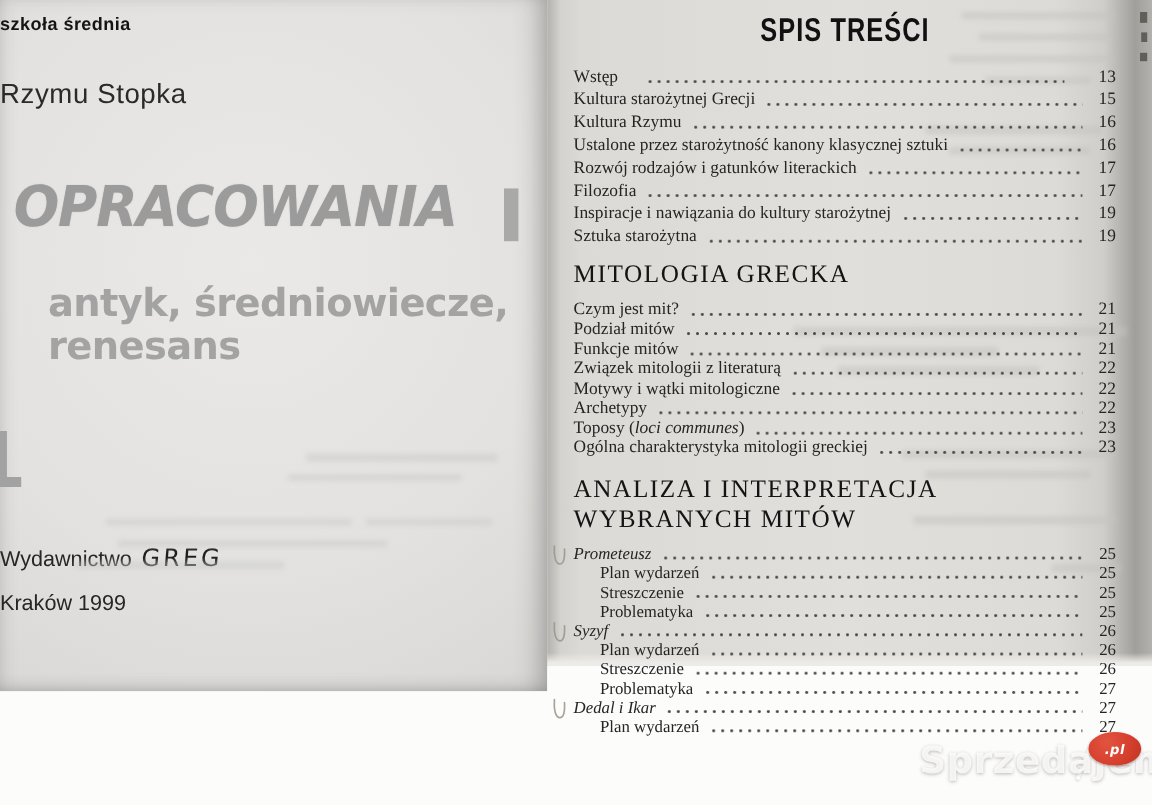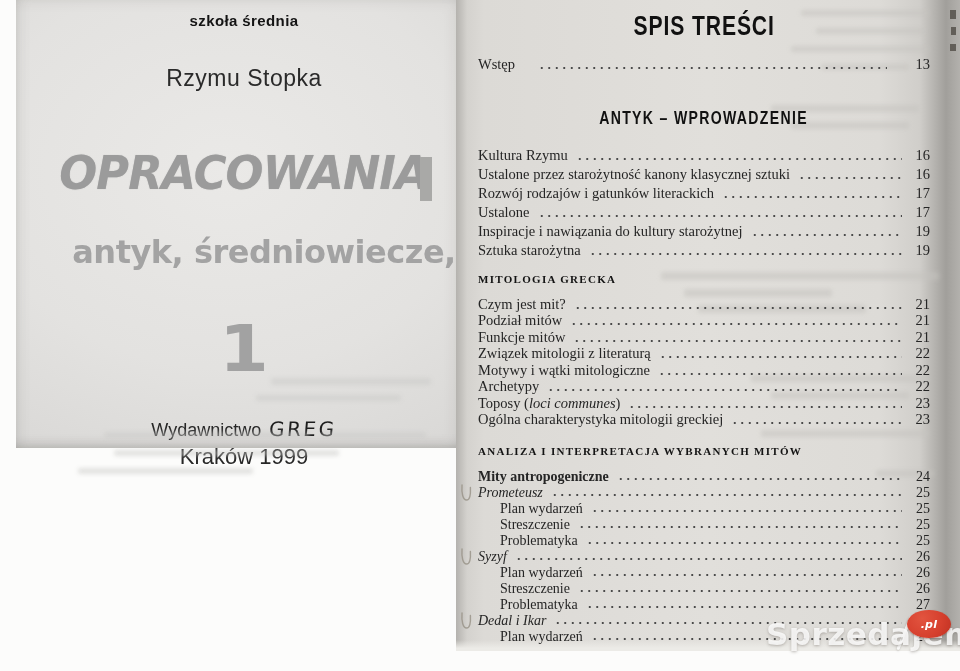--- a/index.html
+++ b/index.html
@@ -5,26 +5,26 @@
   html,body{margin:0;padding:0;}
   body{
     width:960px;height:671px;position:relative;overflow:hidden;
     background:#fcfcfb;
     font-family:"Liberation Serif",serif;
     -webkit-font-smoothing:antialiased;
   }
 
   
   .page-left{
-    position:absolute;left:16px;top:0;width:456px;height:448px;
+    position:absolute;left:0;top:0;width:456px;height:576px;
     background:radial-gradient(130% 105% at 46% 38%, #eae9e7 0%, #e3e2e0 42%, #d6d5d3 78%, #c5c4c2 100%);
     box-shadow:inset -16px 0 20px -10px rgba(95,93,90,.45),
                inset 0 -10px 12px -9px rgba(120,118,115,.38),
                inset 10px 0 14px -10px rgba(120,118,115,.30);
-    text-align:center;color:#1c1c1c;z-index:1;
+    text-align:left;color:#1c1c1c;z-index:1;
   }
   .series-label{
     margin-top:12px;font-family:"Liberation Sans",sans-serif;
     font-weight:700;font-size:15px;letter-spacing:.4px;color:#141414;
   }
   .author{
     margin-top:36px;font-family:"Liberation Sans",sans-serif;
     font-size:23px;color:#2a2a2a;letter-spacing:.5px;
   }
   .big-title{
@@ -52,27 +52,27 @@
   .publisher{
     margin-top:36px;font-family:"Liberation Sans",sans-serif;
     font-size:18px;color:#262626;
   }
   .greg{
     font-family:"DejaVu Sans",sans-serif;
     display:inline-block;transform:skewX(-5deg);
     font-size:20px;letter-spacing:2.5px;margin-left:8px;color:#1d1d1d;
   }
   .city-year{
-    margin-top:3px;font-family:"Liberation Sans",sans-serif;
-    font-size:22px;color:#262626;
+    margin-top:15px;font-family:"Liberation Sans",sans-serif;
+    font-size:18px;color:#262626;
   }
 
   
   .page-right{
-    position:absolute;left:456px;top:0;width:504px;height:651px;
+    position:absolute;left:456px;top:0;width:504px;height:555px;
     background:linear-gradient(90deg,#b4b2ae 0%,#d4d2ce 2.2%,#dcdad6 5.5%,
       #e1dfdb 50%,#dddbd7 84%,#d0cecA 92%,#a19f9b 97.2%,#b3b1ad 100%);
     color:#252525;z-index:1;
   }
   .page-right::after{ 
     content:"";position:absolute;left:0;right:0;bottom:0;height:11px;
     background:linear-gradient(180deg,rgba(236,234,230,0),#ecebe7 75%);
   }
   .toc{position:relative;padding:12px 30px 0 22px;z-index:3;}
 
@@ -96,22 +96,22 @@
   }
   .toc-row .pg{flex:none;min-width:22px;text-align:right;}
   .toc-row.bold .lbl{font-weight:700;}
   .toc-row.italic .lbl{font-style:italic;}
   .toc-row.sub{padding-left:22px;}
   .lbl em{font-style:italic;margin-top:37px;}
 
   .toc-intro .toc-row{height:19px;margin-top:2px;gap:15px;}
 
   .sec-header{color:#141414;}
-  .serif-hdr{font-family:"Liberation Serif",serif;font-weight:700;
-    font-size:11px;letter-spacing:1.3px;}
+  .serif-hdr{font-family:"Liberation Serif",serif;font-weight:400;
+    font-size:21px;letter-spacing:1.3px;}
   .sec-0 .sec-header{margin:36px 0 18px;text-align:center;}
   .sec-0 .sec-header .display{font-size:16px;letter-spacing:1.5px;}
   .sec-0 .toc-row{height:19px;}
   .sec-1 .sec-header{margin:10px 0 9px;}
   .sec-1 .toc-row{height:16.5px;}
   .sec-2 .sec-header{margin:13px 0 9px;}
   .sec-2 .toc-row{height:16px;font-size:14px;}
 
   .checkmark{
     position:absolute;left:-19px;top:-1px;width:14px;height:20px;
@@ -150,20 +150,21 @@
 </style>
 </head>
 <body>
 
 <div class="page-left">
   <div class="series-label">szkoła średnia</div>
   <div class="author">Rzymu Stopka</div>
   <div class="big-title">OPRACOWANIA</div>
   <div class="subtitle">
     <div>antyk, średniowiecze,</div>
+    <div>renesans</div>
   </div>
   <div class="volume">1</div>
   <div class="publisher">
     <span>Wydawnictwo</span><span class="greg">GREG</span>
   </div>
   <div class="city-year">Kraków 1999</div>
 
   <div class="ghost lt" style="left:255px;top:378px;width:160px;height:7px;"></div>
   <div class="ghost lt" style="left:240px;top:395px;width:145px;height:6px;"></div>
   <div class="ghost lt" style="left:88px;top:432px;width:205px;height:6px;"></div>
@@ -200,38 +201,42 @@
     </div>
     <div class="toc-intro">
         <div class="toc-row">
           <span class="lbl">Wstęp</span>
           <span class="dots"></span>
           <span class="pg">13</span>
         </div>
       </div>
     <div>
         <div class="sec-0">
-          <div class="sec-header"><span class="display">ANTYK – WPROWADZENIE</span></div>
+          <div class="toc-row">
+            <span class="lbl">Kultura starożytnej Grecji</span>
+            <span class="dots"></span>
+            <span class="pg">15</span>
+          </div>
           <div class="toc-row">
             <span class="lbl">Kultura Rzymu</span>
             <span class="dots"></span>
             <span class="pg">16</span>
           </div>
           <div class="toc-row">
             <span class="lbl">Ustalone przez starożytność kanony klasycznej sztuki</span>
             <span class="dots"></span>
             <span class="pg">16</span>
           </div>
           <div class="toc-row">
             <span class="lbl">Rozwój rodzajów i gatunków literackich</span>
             <span class="dots"></span>
             <span class="pg">17</span>
           </div>
           <div class="toc-row">
-            <span class="lbl">Ustalone</span>
+            <span class="lbl">Filozofia</span>
             <span class="dots"></span>
             <span class="pg">17</span>
           </div>
           <div class="toc-row">
             <span class="lbl">Inspiracje i nawiązania do kultury starożytnej</span>
             <span class="dots"></span>
             <span class="pg">19</span>
           </div>
           <div class="toc-row">
             <span class="lbl">Sztuka starożytna</span>
@@ -277,25 +282,20 @@
             <span class="pg">23</span>
           </div>
           <div class="toc-row">
             <span class="lbl">Ogólna charakterystyka mitologii greckiej</span>
             <span class="dots"></span>
             <span class="pg">23</span>
           </div>
         </div>
         <div class="sec-2">
           <div class="sec-header"><span class="serif-hdr">ANALIZA I INTERPRETACJA WYBRANYCH MITÓW</span></div>
-          <div class="toc-row bold">
-            <span class="lbl">Mity antropogeniczne</span>
-            <span class="dots"></span>
-            <span class="pg">24</span>
-          </div>
           <div class="toc-row italic">
             <svg class="checkmark" viewBox="0 0 14 20">
               <path d="M3 2 C2.4 10, 3.8 17, 7.6 17 C10.8 17, 11.8 12, 11.4 4.5" fill="none" stroke="#9a948a" stroke-width="1.4" stroke-linecap="round" opacity="0.85"></path>
             </svg>
             <span class="lbl">Prometeusz</span>
             <span class="dots"></span>
             <span class="pg">25</span>
           </div>
           <div class="toc-row sub">
             <span class="lbl">Plan wydarzeń</span>

